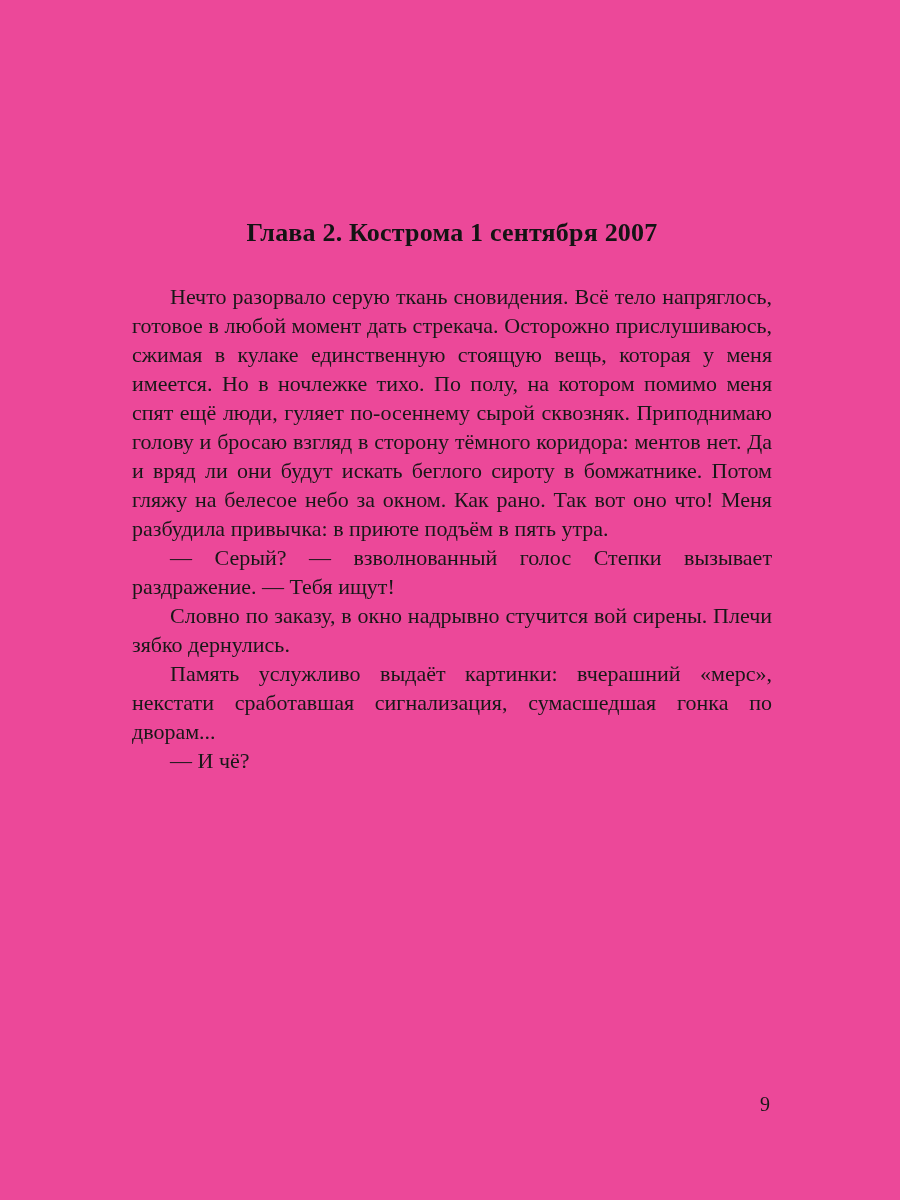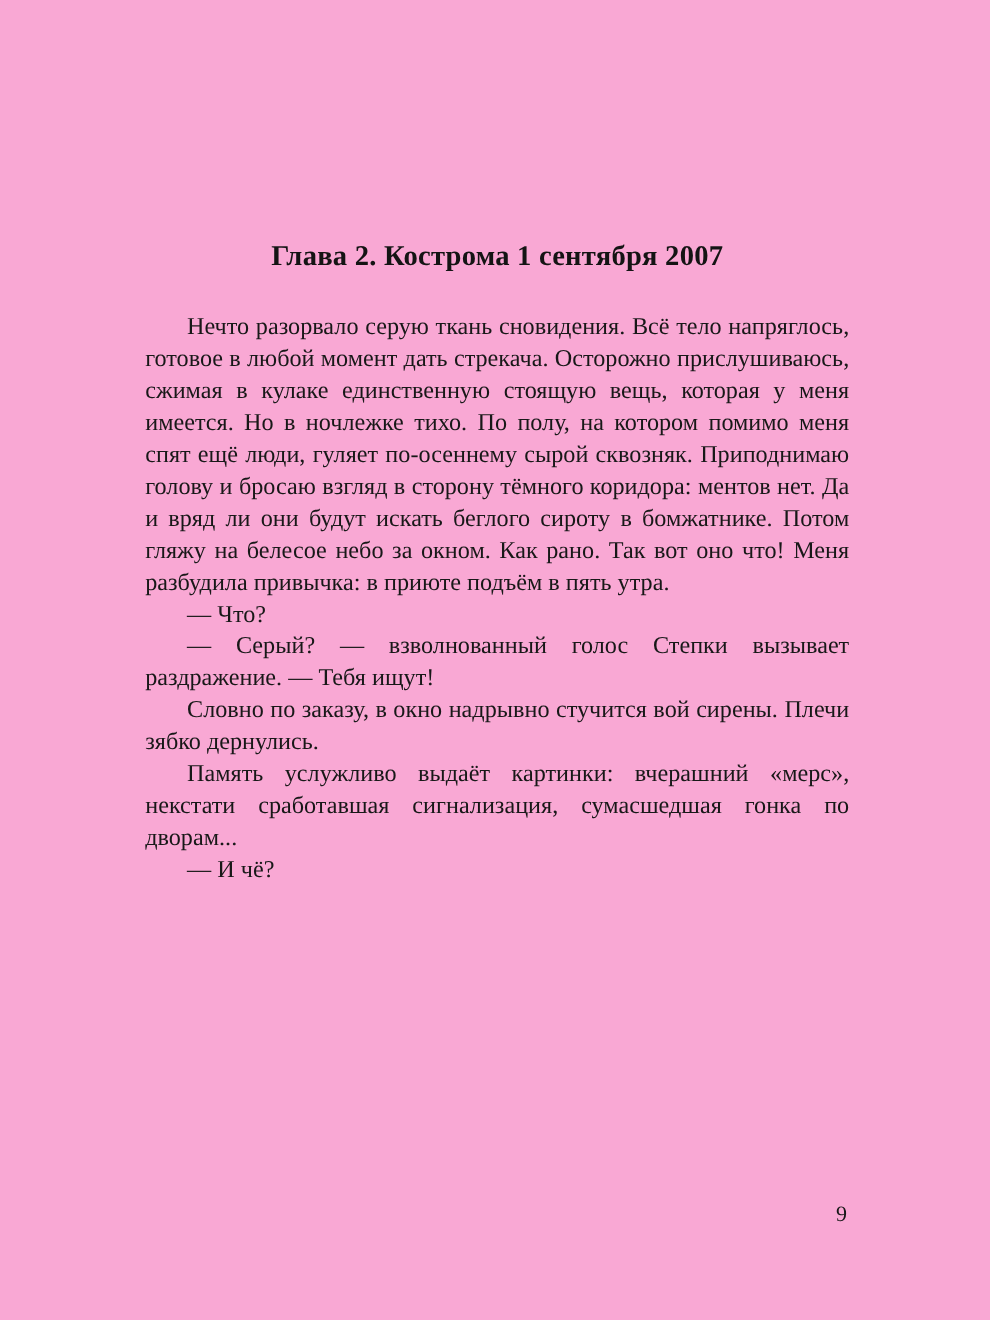--- a/index.html
+++ b/index.html
@@ -10,21 +10,21 @@
   body {
     width: 900px;
     height: 1200px;
     font-family: "Liberation Serif", "DejaVu Serif", serif;
     color: #181818;
   }
   .book-page {
     position: relative;
     width: 900px;
     height: 1200px;
-    background: #f9a8d4;
+    background: #ec4899;
     overflow: hidden;
     box-sizing: border-box;
   }
   .chapter-title {
     margin: 0;
     padding: 218px 128px 0 132px;
     text-align: center;
     font-size: 26px;
     font-weight: bold;
     letter-spacing: 0.2px;
@@ -52,21 +52,20 @@
 </style>
 </head>
 <body>
 
 <div class="book-page">
 
   <h1 class="chapter-title">Глава 2. Кострома 1 сентября 2007</h1>
 
   <div class="text-block">
     <p class="para">Нечто разорвало серую ткань сновидения. Всё тело напряглось, готовое в любой момент дать стрекача. Осторожно прислушиваюсь, сжимая в кулаке единственную стоящую вещь, которая у меня имеется. Но в ночлежке тихо. По полу, на котором помимо меня спят ещё люди, гуляет по-осеннему сырой сквозняк. Приподнимаю голову и бросаю взгляд в сторону тёмного коридора: ментов нет. Да и вряд ли они будут искать беглого сироту в бомжатнике. Потом гляжу на белесое небо за окном. Как рано. Так вот оно что! Меня разбудила привычка: в приюте подъём в пять утра.</p>
-    <p class="para">— Что?</p>
     <p class="para">— Серый? — взволнованный голос Степки вызывает раздражение. — Тебя ищут!</p>
     <p class="para">Словно по заказу, в окно надрывно стучится вой сирены. Плечи зябко дернулись.</p>
     <p class="para">Память услужливо выдаёт картинки: вчерашний «мерс», некстати сработавшая сигнализация, сумасшедшая гонка по дворам...</p>
     <p class="para">— И чё?</p>
   </div>
 
   <div class="page-number">9</div>
 
 </div>
 

